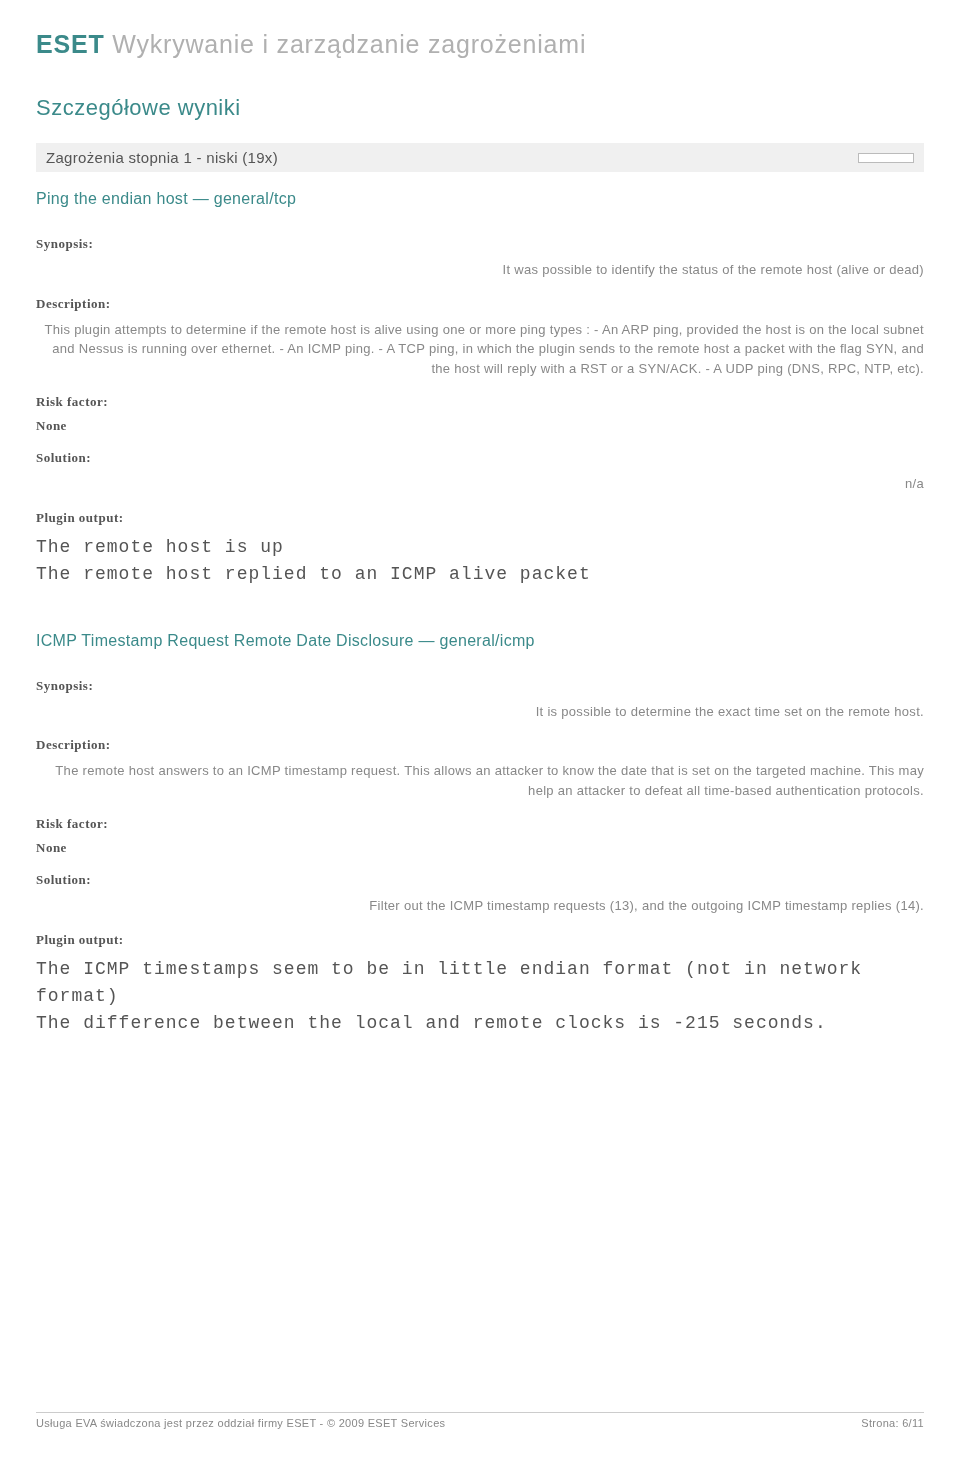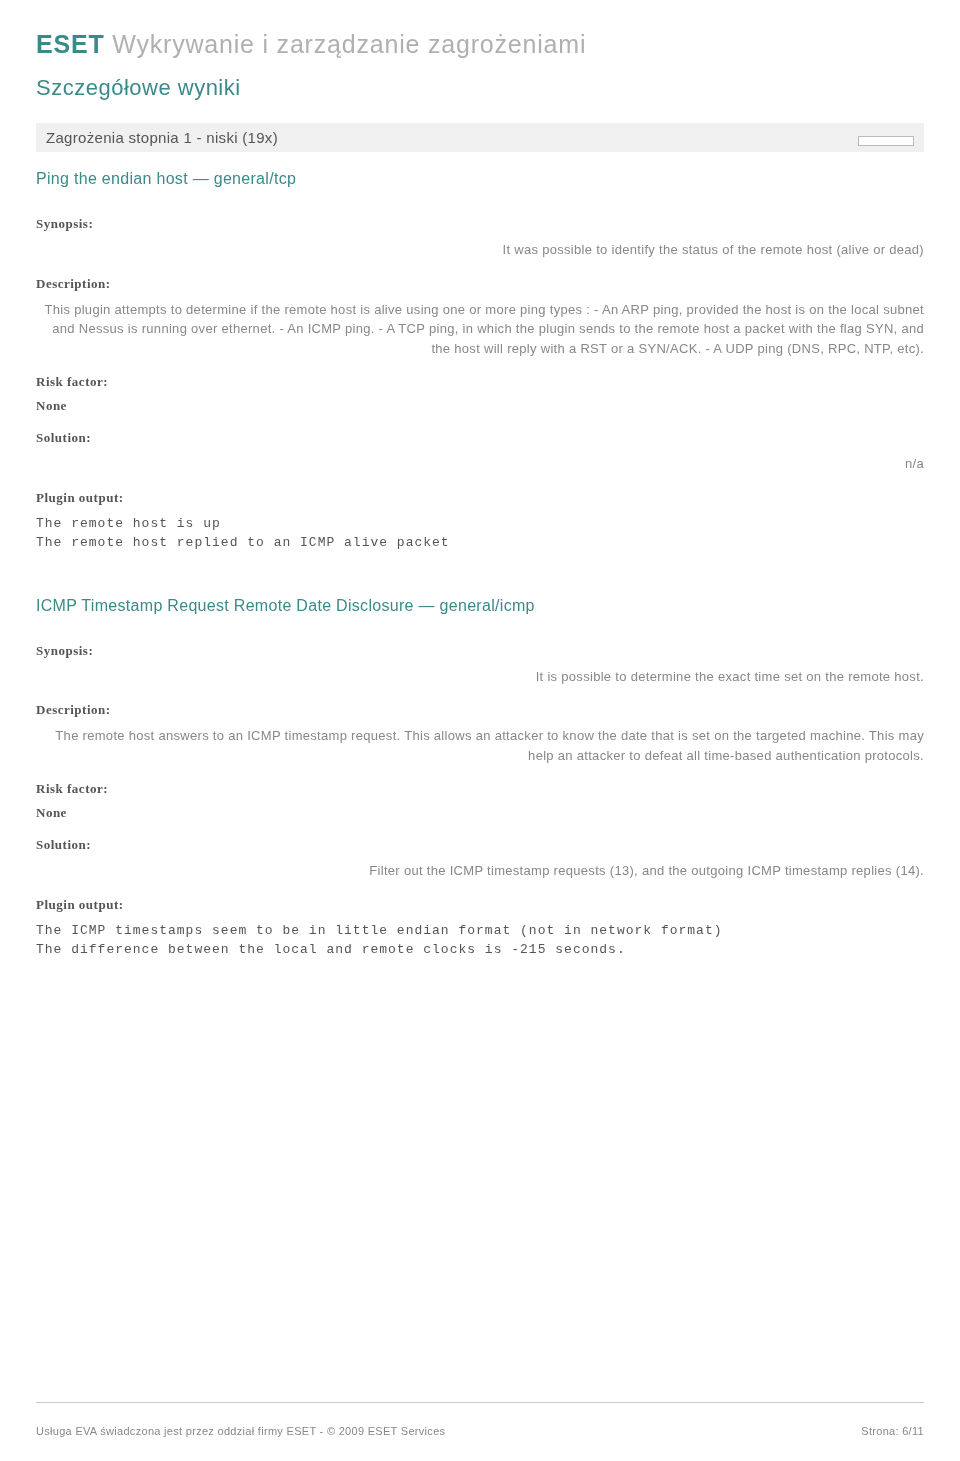--- a/index.html
+++ b/index.html
@@ -11,21 +11,21 @@
       color: #555;
       font-size: 13px;
       position: relative;
       padding: 30px 36px 60px 36px;
       letter-spacing: 0.3px;
     }
     .header-line {
       font-size: 25px;
       font-weight: 400;
       color: #b0b0b0;
-      margin-bottom: 16px;
+      margin-bottom: 36px;
       letter-spacing: 0.8px;
     }
     .header-line .brand {
       color: #3b8a8a;
       font-weight: bold;
     }
     .section-title {
       font-size: 22px;
       color: #3b8a8a;
       font-weight: 400;
@@ -34,21 +34,21 @@
     }
     .threat-bar {
       background: #f0f0f0;
       padding: 6px 10px;
       font-size: 15px;
       color: #555;
       margin-bottom: 18px;
       position: relative;
       display: flex;
       justify-content: space-between;
-      align-items: flex-end;
+      align-items: center;
     }
     .mini-gauge {
       width: 56px;
       height: 10px;
       border: 1px solid #bbb;
       background: #fff;
       position: relative;
     }
     .mini-gauge-fill {
       height: 100%;
@@ -73,34 +73,34 @@
     }
     .bodytext {
       color: #888;
       line-height: 1.5;
       font-size: 13px;
       letter-spacing: 0.3px;
     }
     .mono {
       font-family: "Courier New", monospace;
       color: #555;
-      font-size: 13px;
+      font-size: 18px;
       line-height: 1.5;
       letter-spacing: 1px;
     }
     .block { margin-bottom: 16px; text-align: right; }
     .footer {
       position: absolute;
-      bottom: 24px;
+      bottom: 32px;
       left: 36px;
       right: 36px;
       font-size: 11px;
       color: #888;
       border-top: 1px solid #ccc;
-      padding-top: 22px;
+      padding-top: 4px;
       display: flex;
       justify-content: space-between;
     }
     .spacer-lg { height: 36px; }
   </style>
 </head>
 <body>
 
 <div class="header-line">
   <span class="brand">ESET</span>

